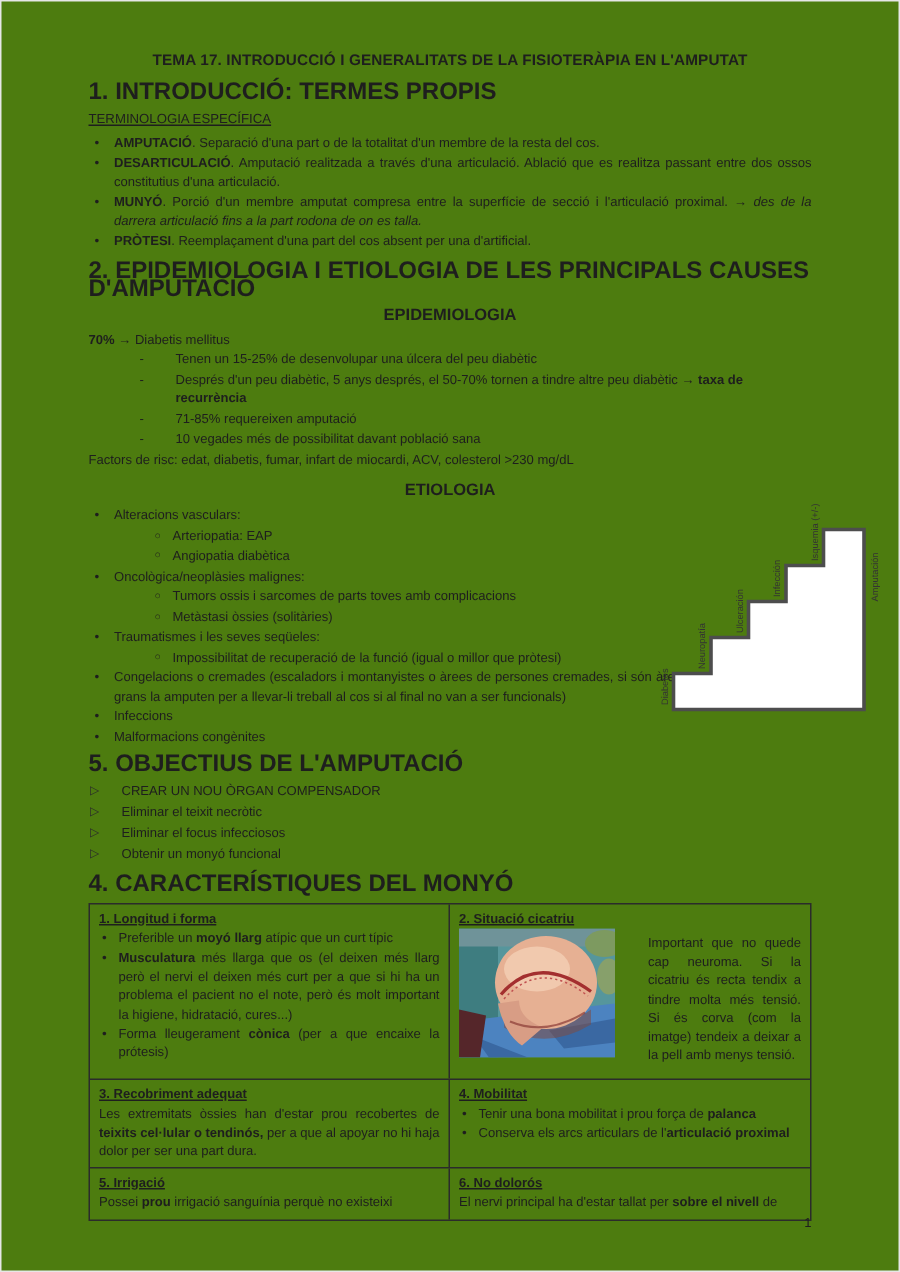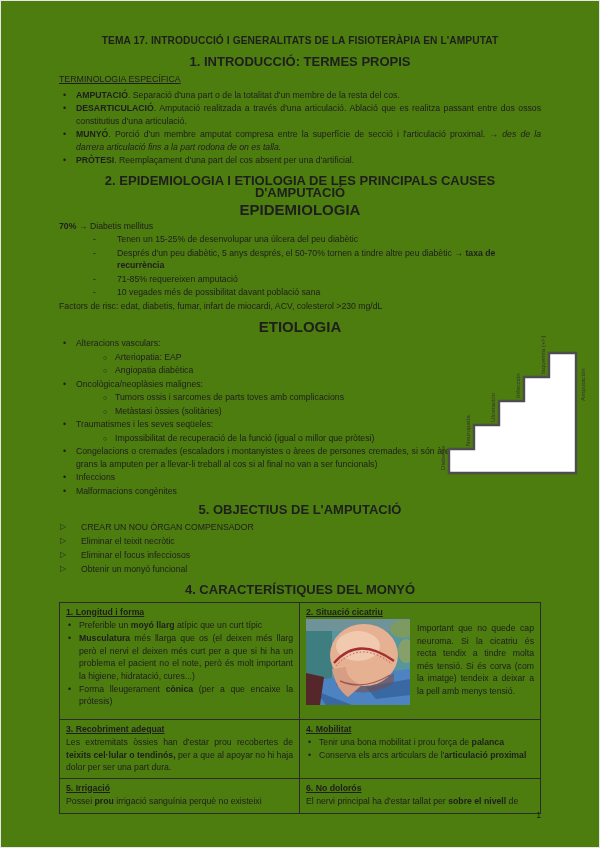--- a/index.html
+++ b/index.html
@@ -5,22 +5,22 @@
   html,body{margin:0;padding:0;background:#fff;}
   .page{
     width:600px;height:848px;box-sizing:border-box;position:relative;
     background:#4d7c0f;border:1px solid #e6e6e6;
     padding:34px 58px 0 58px;
     font-family:"Liberation Sans","DejaVu Sans",sans-serif;
     font-size:8.7px;line-height:12.5px;color:#1e1e1e;overflow:hidden;
   }
   b{font-weight:bold;}
   .doc-title{text-align:center;font-weight:bold;font-size:10.2px;line-height:12px;margin-bottom:9px;letter-spacing:.1px;}
-  .sec-h{text-align:center;font-weight:bold;font-size:13px;line-height:12px;margin:8px 0 5px;}
-  .sub-h{text-align:center;font-weight:bold;font-size:15px;line-height:12px;margin:3px 0 4px;}
+  .sec-h{font-weight:bold;font-size:16px;line-height:12px;margin:8px 0 5px;}
+  .sub-h{text-align:center;font-weight:bold;font-size:11px;line-height:12px;margin:3px 0 4px;}
   .underline-h{text-decoration:underline;font-size:8.8px;margin-bottom:3px;}
   ul{margin:0;padding:0;list-style:none;}
   ul.bullets>li{position:relative;padding-left:17px;margin:1px 0;text-align:justify;}
   ul.bullets>li::before{content:"•";position:absolute;left:4px;top:0;font-size:9px;}
   ul.bullets li.sub{margin-left:40px;padding-left:16px;text-align:left;}
   ul.bullets li.sub::before{content:"○";font-size:7px;top:1px;}
   ul.dash{padding-left:34px;}
   ul.dash>li{position:relative;padding-left:24px;margin:1px 0;}
   ul.dash>li::before{content:"-";position:absolute;left:0;top:0;}
   ul.arrows>li{position:relative;padding-left:22px;margin:1.5px 0;}
@@ -34,21 +34,21 @@
   .tbl{border:1.3px solid #2b2b2b;margin-top:6px;}
   .trow{display:grid;grid-template-columns:1fr 1fr;}
   .trow + .trow{border-top:1.3px solid #2b2b2b;}
   .tcell{padding:3px 6px 4px;box-sizing:border-box;}
   .tcell.left{border-right:1.3px solid #2b2b2b;}
   .r1{min-height:116px;} .r2{min-height:58px;} .r3{min-height:34px;}
   .cell-title{font-weight:bold;text-decoration:underline;margin-bottom:1px;}
   .cell-text{text-align:justify;}
   ul.cell-bullets>li{position:relative;padding-left:13px;margin:.5px 0;text-align:justify;}
   ul.cell-bullets>li::before{content:"•";position:absolute;left:2px;top:0;font-size:9px;}
-  .photo-row{display:flex;gap:7px;margin-top:0;}
+  .photo-row{display:flex;gap:22px;margin-top:0;}
   .caption{flex:1;text-align:justify;padding-top:3px;}
   .page-num{position:absolute;right:58px;bottom:26px;font-size:8.7px;}
 </style>
 </head>
 <body>
 
 <div class="page">
 
   <div class="doc-title">TEMA 17. INTRODUCCIÓ I GENERALITATS DE LA FISIOTERÀPIA EN L'AMPUTAT</div>
 

